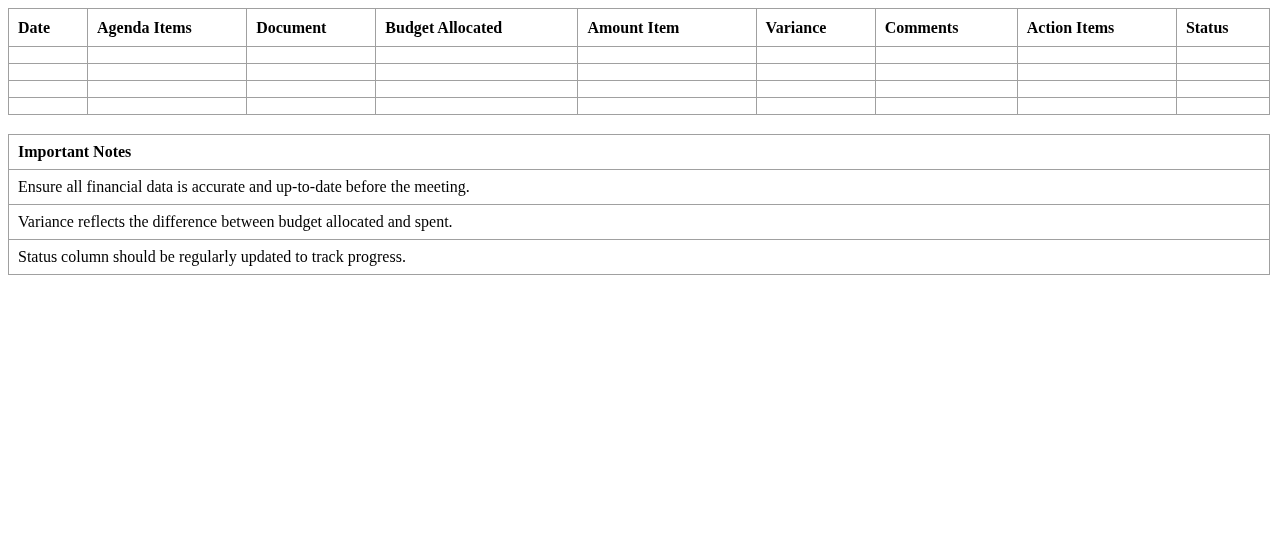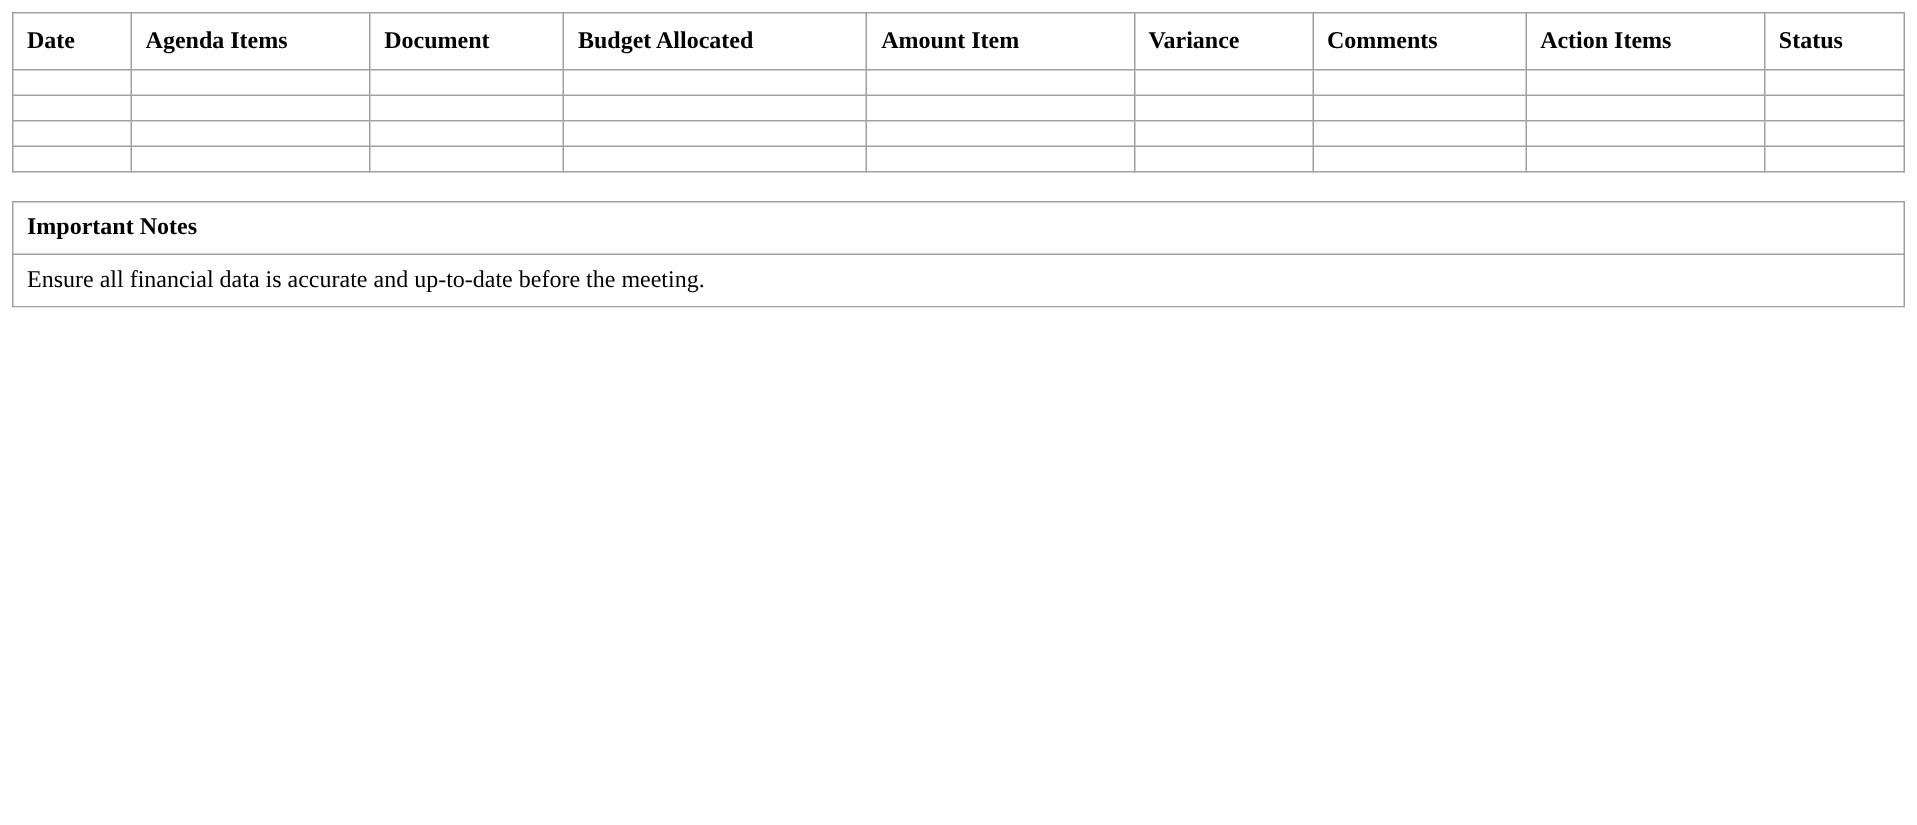--- a/index.html
+++ b/index.html
@@ -126,14 +126,20 @@
 </table>
 
 <table class="notes-table">
   <tbody>
     <tr>
       <th>Important Notes</th>
     </tr>
     <tr>
       <td>Ensure all financial data is accurate and up-to-date before the meeting.</td>
     </tr>
+    <tr>
+      <td>Variance reflects the difference between budget allocated and spent.</td>
+    </tr>
+    <tr>
+      <td>Status column should be regularly updated to track progress.</td>
+    </tr>
   </tbody>
 </table>
 
 </body></html>

